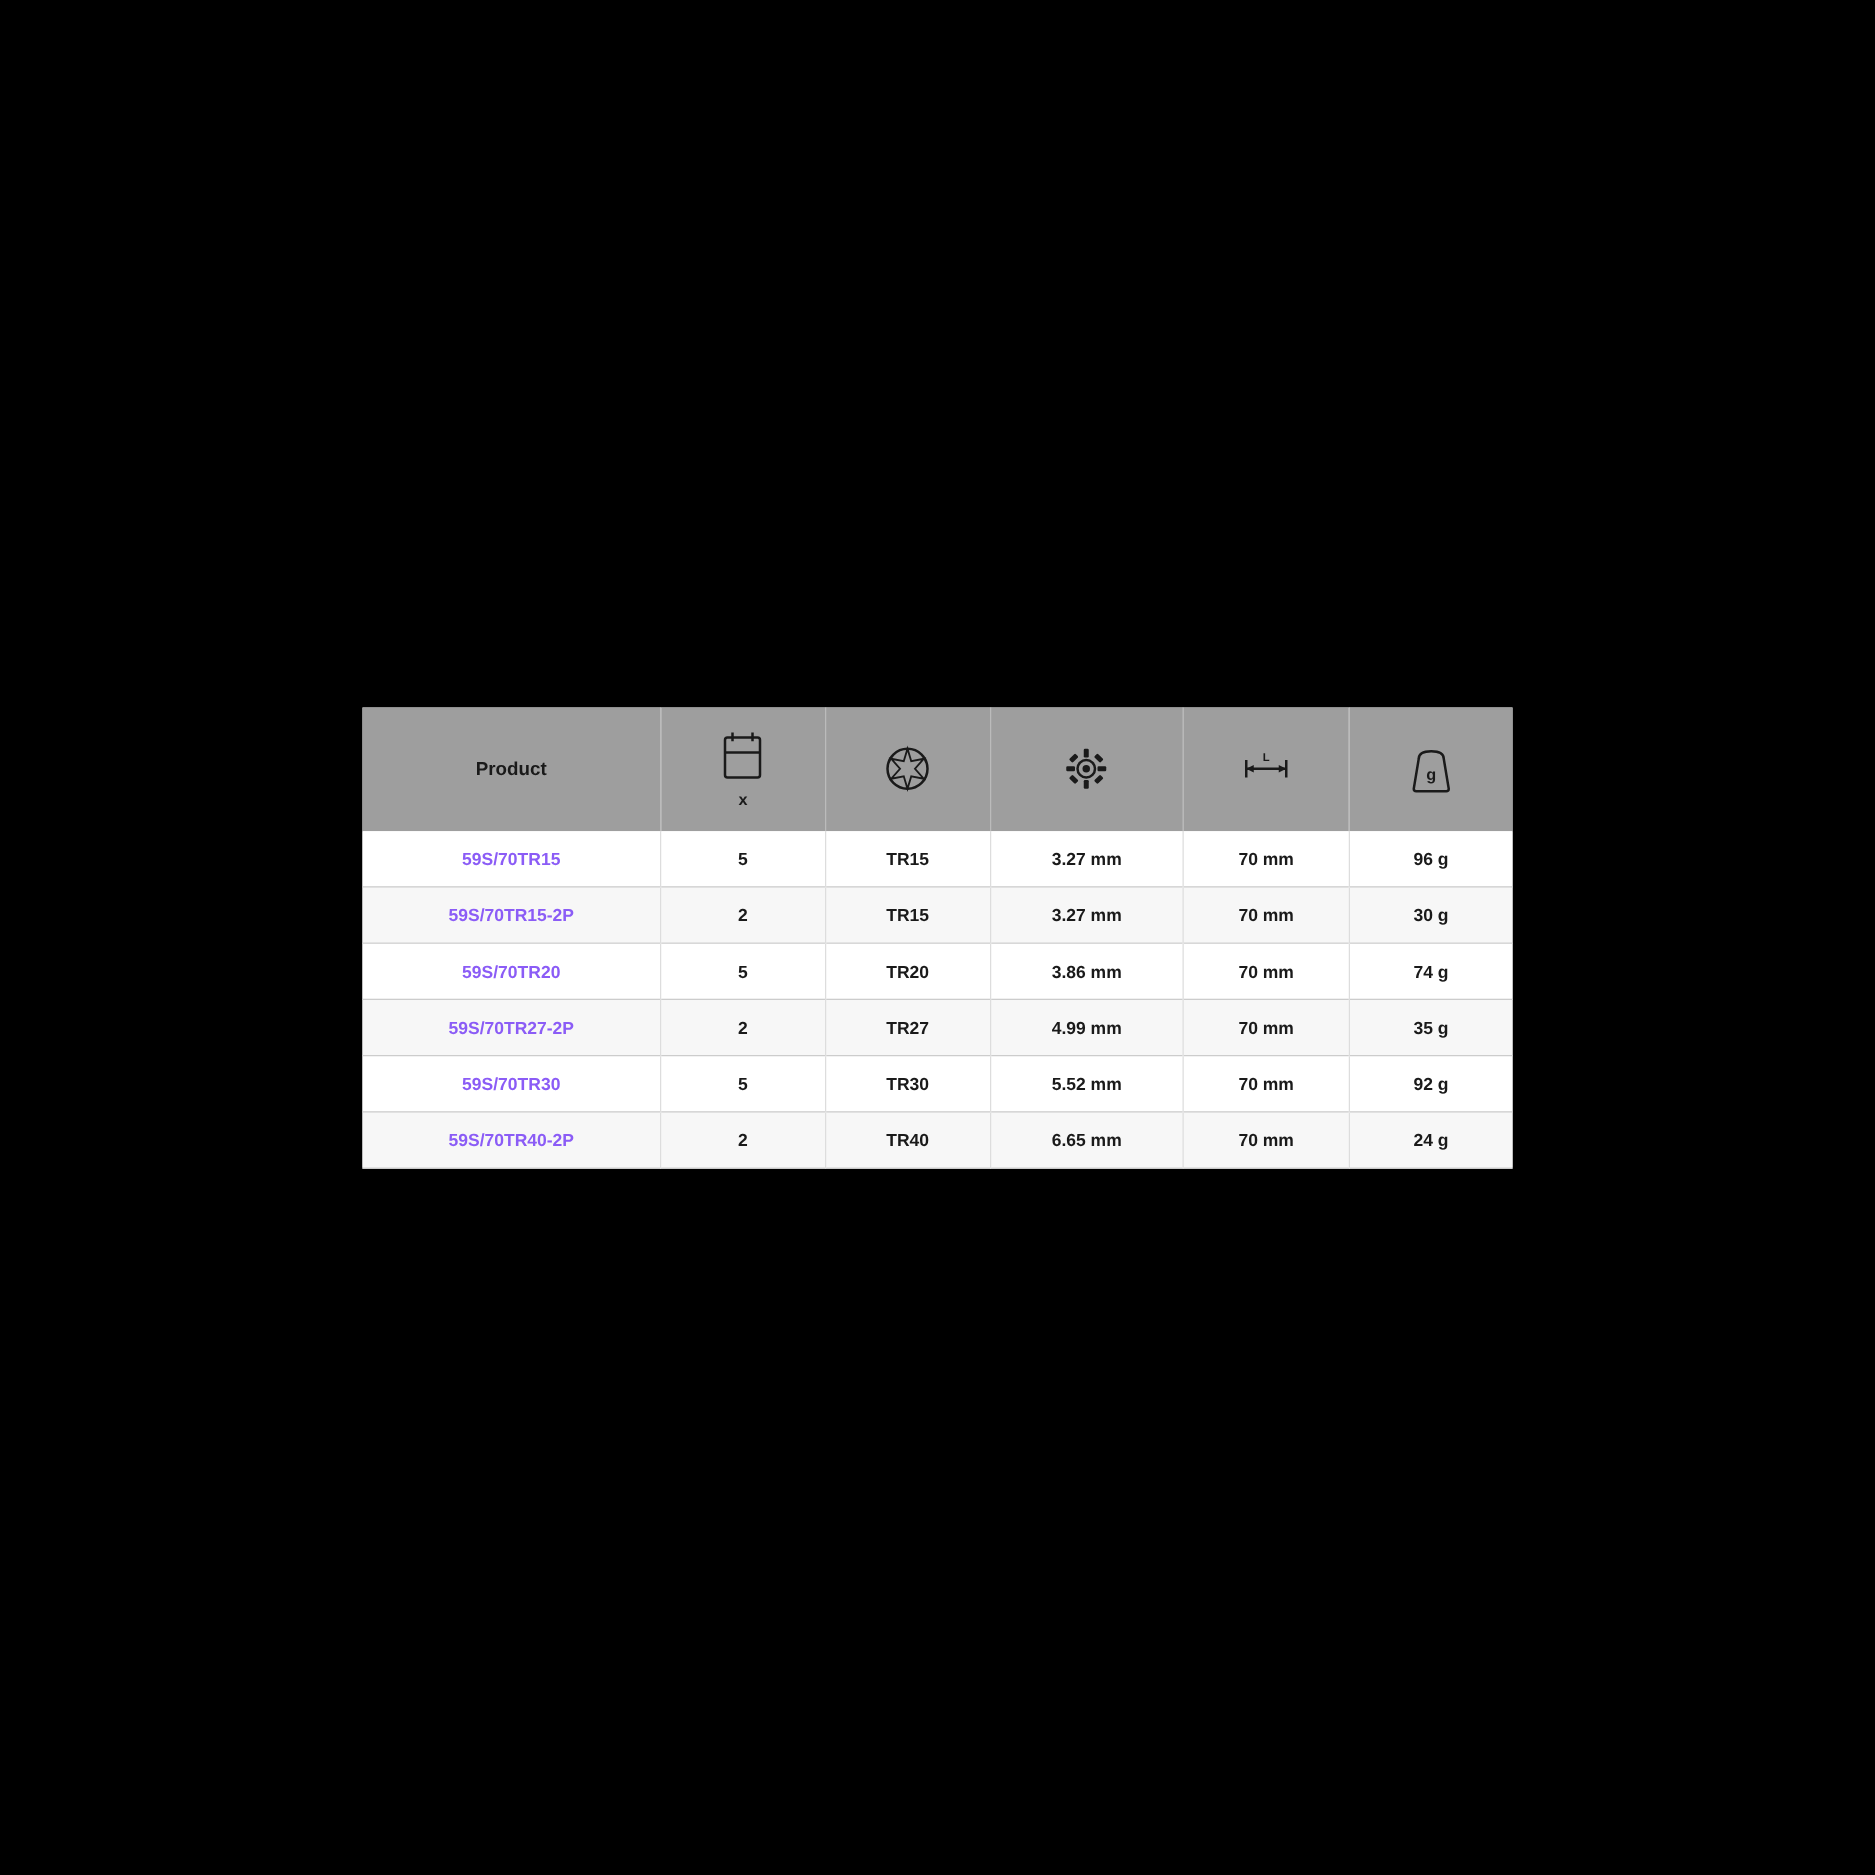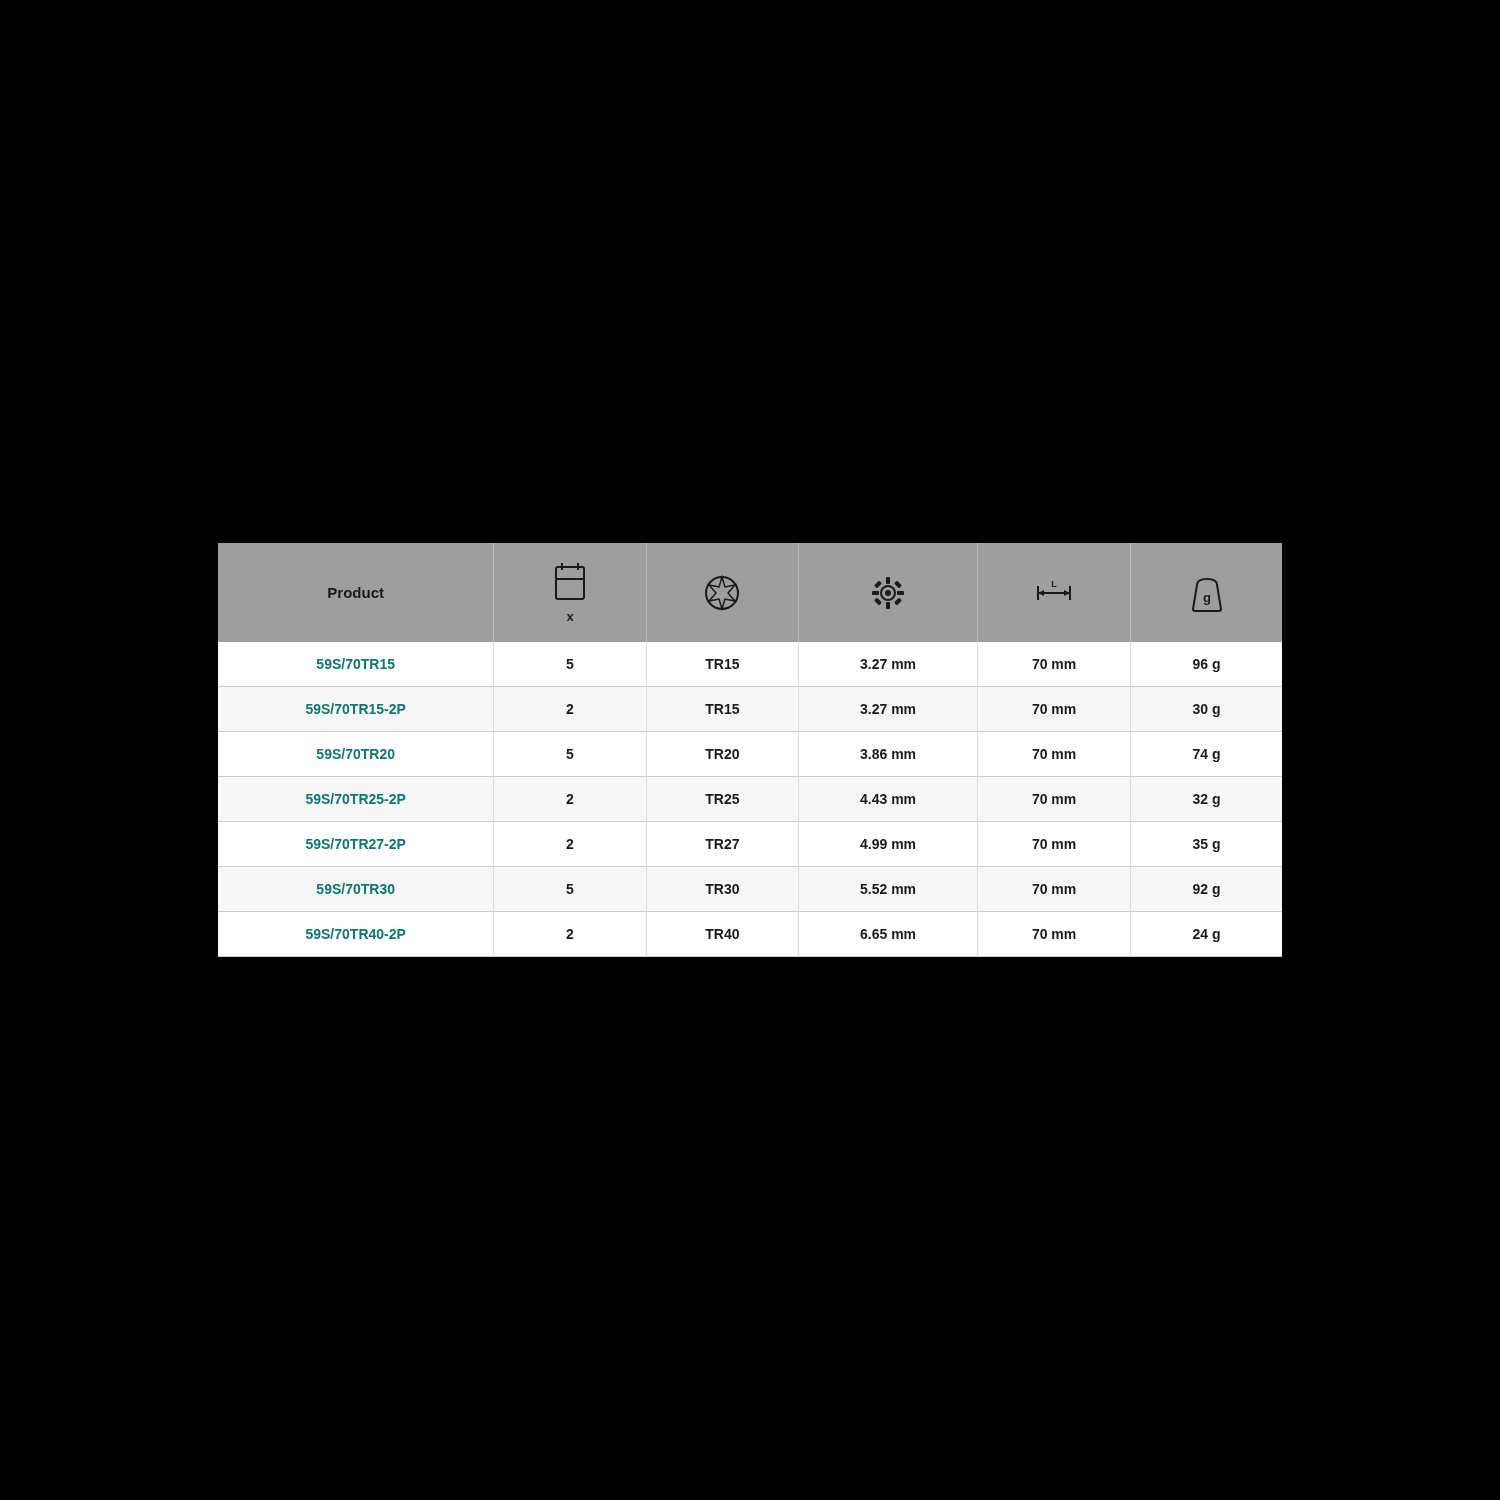--- a/index.html
+++ b/index.html
@@ -9,21 +9,21 @@
       width: 1500px;
       height: 1500px;
       display: flex;
       align-items: center;
       justify-content: center;
       font-family: Arial, sans-serif;
     }
 
     .table-wrapper {
       background: #fff;
-      width: 1064px;
+      width: 920px;
       margin: 0 auto;
     }
 
     table {
       width: 100%;
       border-collapse: collapse;
     }
 
     thead tr {
       background-color: #9e9e9e;
@@ -84,21 +84,21 @@
       font-weight: 700;
       color: #1a1a1a;
       border-right: 1px solid #ddd;
     }
 
     tbody td:last-child {
       border-right: none;
     }
 
     tbody td.product-name {
-      color: #0f766e;
+      color: #8b5cf6;
       font-weight: 700;
       font-size: 14px;
       text-align: center;
     }
   </style>
 </head>
 <body>
 
 <div class="table-wrapper">
   <table>
@@ -189,28 +189,20 @@
         </tr>
         <tr>
           <td class="product-name">59S/70TR20</td>
           <td>5</td>
           <td>TR20</td>
           <td>3.86 mm</td>
           <td>70 mm</td>
           <td>74 g</td>
         </tr>
         <tr>
-          <td class="product-name">59S/70TR25-2P</td>
-          <td>2</td>
-          <td>TR25</td>
-          <td>4.43 mm</td>
-          <td>70 mm</td>
-          <td>32 g</td>
-        </tr>
-        <tr>
           <td class="product-name">59S/70TR27-2P</td>
           <td>2</td>
           <td>TR27</td>
           <td>4.99 mm</td>
           <td>70 mm</td>
           <td>35 g</td>
         </tr>
         <tr>
           <td class="product-name">59S/70TR30</td>
           <td>5</td>

